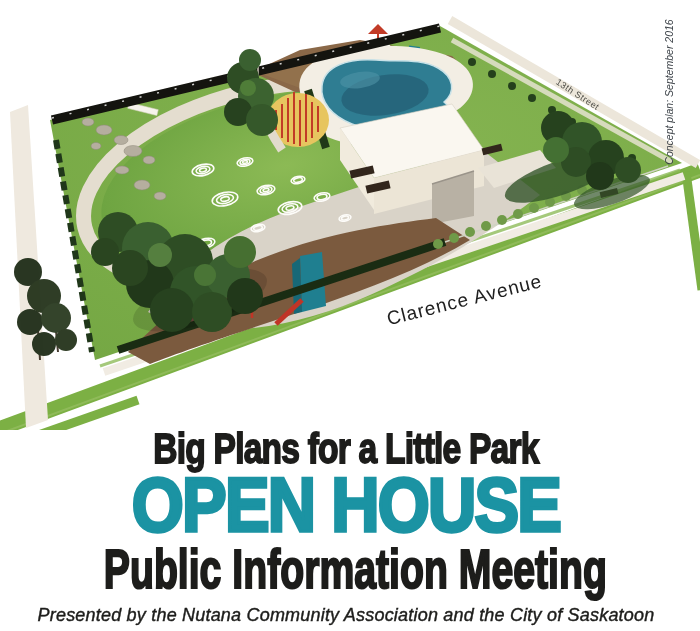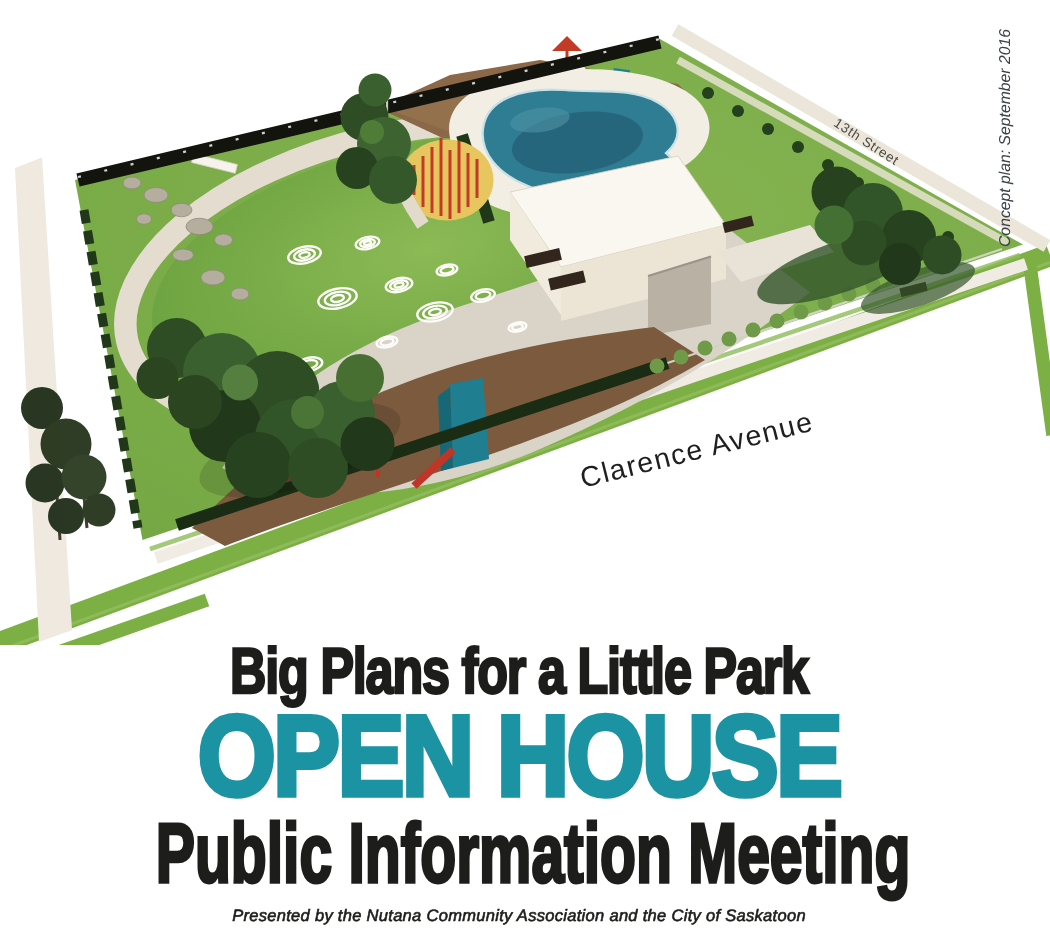--- a/index.html
+++ b/index.html
@@ -16,21 +16,21 @@
   }
   .open-house{
     font-weight:bold;font-size:76px;line-height:.92;letter-spacing:-2px;
     transform:scaleX(.88);-webkit-text-stroke:3.5px currentColor;color:#1b93a3;
   }
   .subtitle{
     font-weight:bold;font-size:56px;line-height:1.04;
     transform:scaleX(.70);-webkit-text-stroke:2.2px #1d1d1b;
   }
   .presented{
-    font-style:italic;font-size:11px;line-height:1.2;margin-top:7px;
+    font-style:italic;font-size:18px;line-height:1.2;margin-top:7px;
     -webkit-text-stroke:.4px #1d1d1b;letter-spacing:.2px;
   }
   .svg-label{font-family:"Liberation Sans",sans-serif;}
 </style>
 </head>
 <body>
 
 <div class="poster">
 
   <div class="park-wrap">

